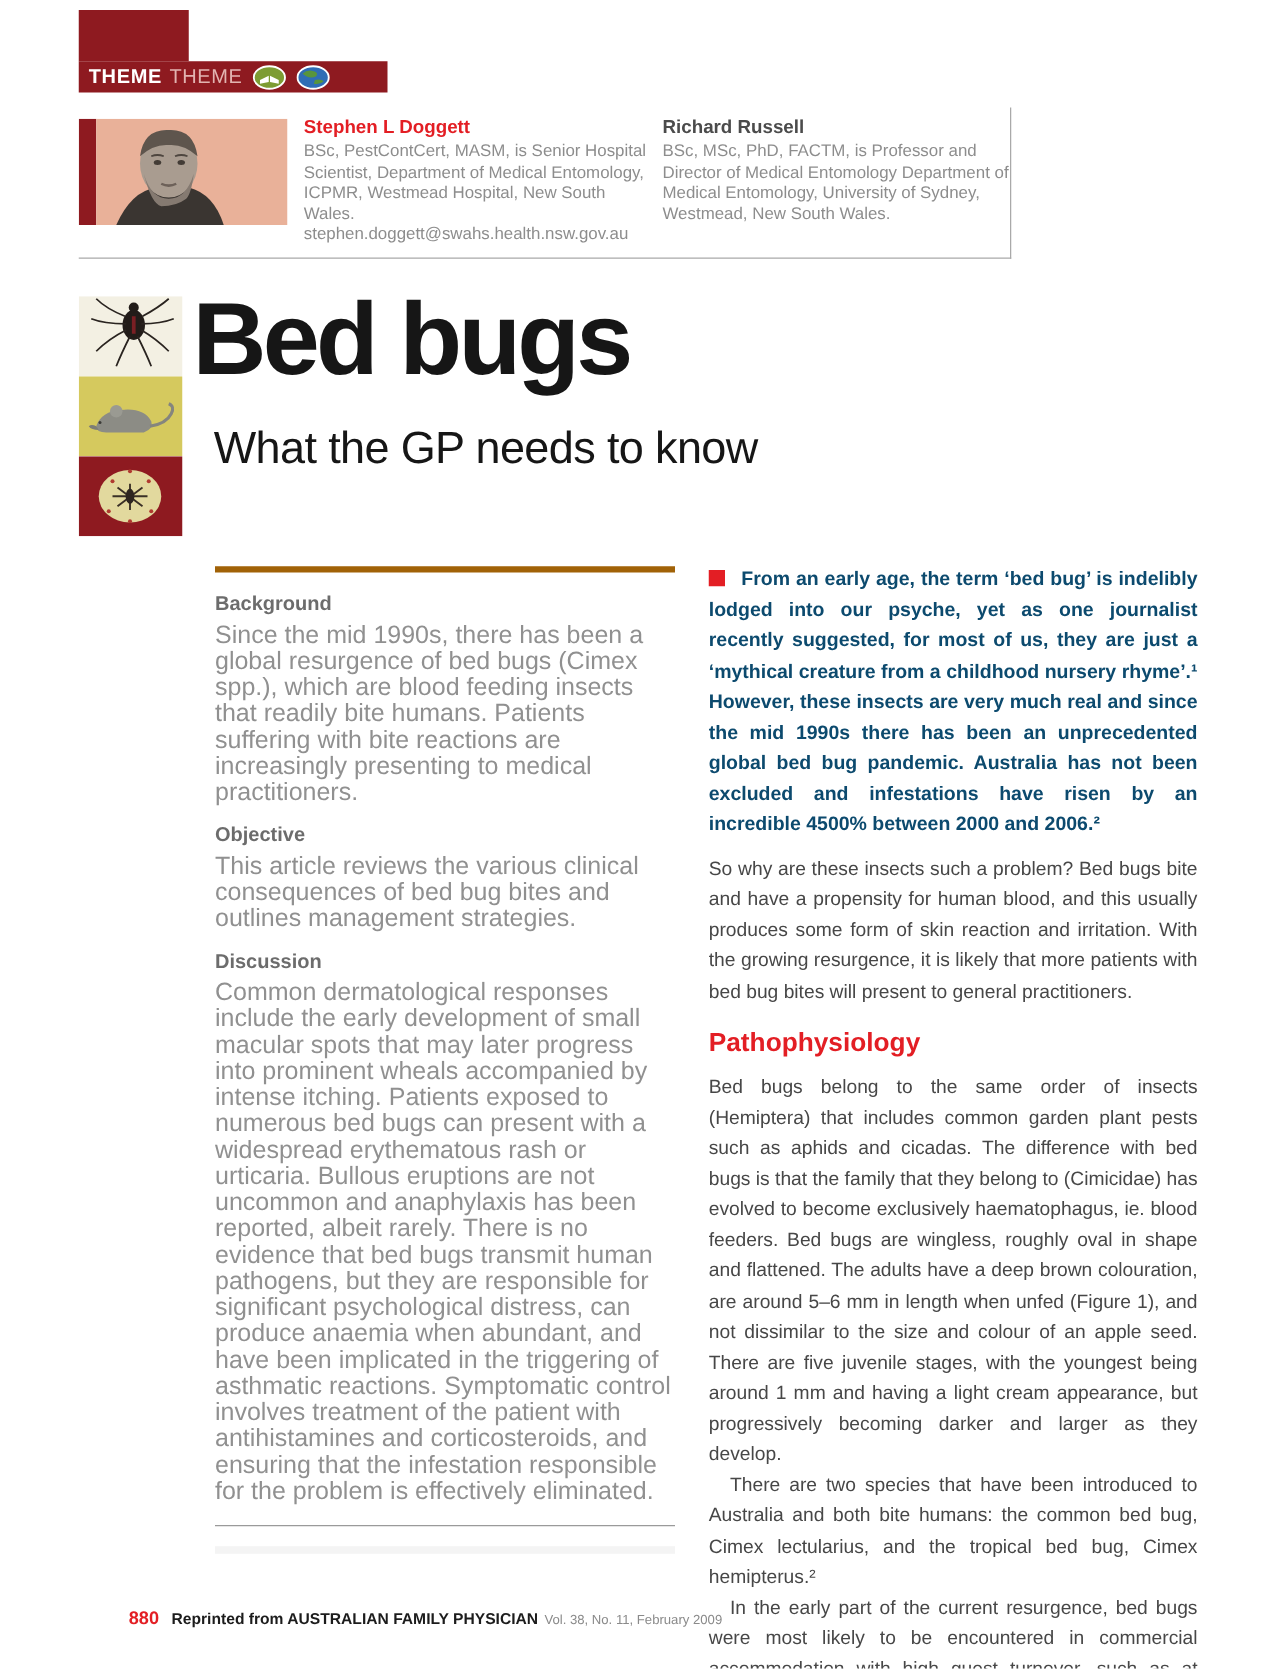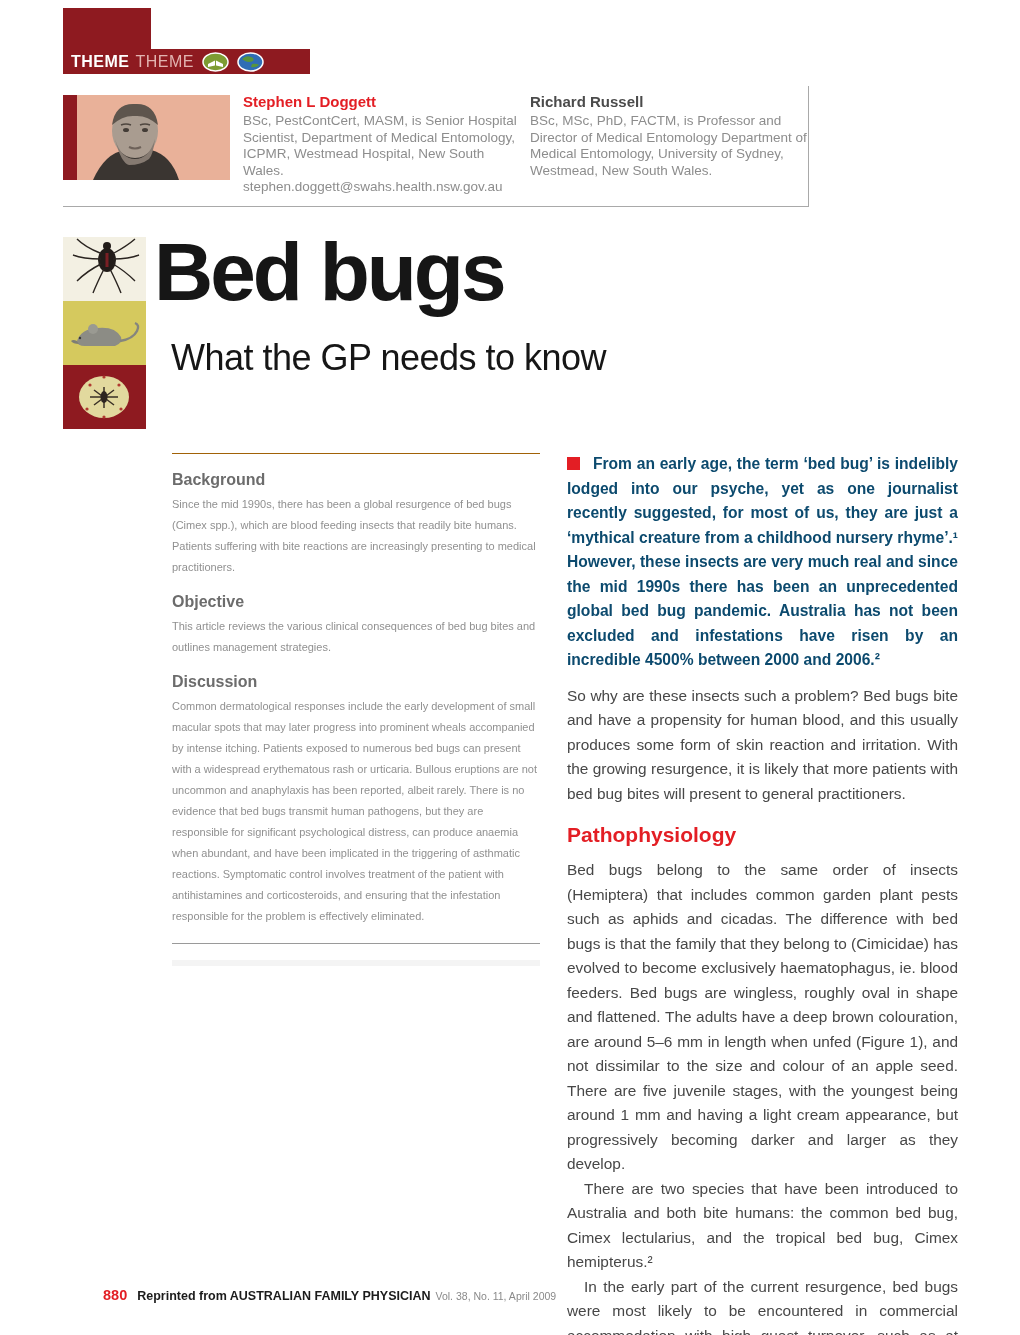--- a/index.html
+++ b/index.html
@@ -35,24 +35,24 @@
     position:absolute;left:154px;top:231px;margin:0;color:#161616;
     font-size:82px;font-weight:bold;letter-spacing:-3px;line-height:1;
   }
   .article-subtitle{
     position:absolute;left:171px;top:336px;margin:0;color:#161616;
     font-size:36px;font-weight:normal;letter-spacing:-.5px;line-height:1.2;
   }
   
   .abstract{
     position:absolute;left:172px;top:453px;width:368px;
-    border-top:1px solid #a16207;padding-top:2px;
+    border-top:5px solid #a16207;padding-top:2px;
   }
   .abs-heading{font-size:16px;font-weight:bold;color:#6c6c6c;margin:15px 0 5px 0;}
-  .abs-text{font-size:11px;color:#909090;line-height:21px;margin:0;}
+  .abs-text{font-size:20px;color:#909090;line-height:21px;margin:0;}
   .abs-endrule{border-top:1px solid #9a9a9a;margin-top:16px;}
   .abs-endband{height:6px;background:#f4f4f4;margin-top:16px;}
   
   .main-col{position:absolute;left:567px;top:452px;width:391px;}
   .lead-p{
     margin:0;font-size:15.6px;font-weight:bold;color:#0c4a6e;
     line-height:24.5px;text-align:justify;
   }
   .lead-bullet{
     display:inline-block;width:13px;height:13px;background:#e31e24;
@@ -176,16 +176,16 @@
     <p class="body-p spaced">So why are these insects such a problem? Bed bugs bite and have a propensity for human blood, and this usually produces some form of skin reaction and irritation. With the growing resurgence, it is likely that more patients with bed bug bites will present to general practitioners.</p>
     <h3 class="red-heading">Pathophysiology</h3>
     <p class="body-p">Bed bugs belong to the same order of insects (Hemiptera) that includes common garden plant pests such as aphids and cicadas. The difference with bed bugs is that the family that they belong to (Cimicidae) has evolved to become exclusively haematophagus, ie. blood feeders. Bed bugs are wingless, roughly oval in shape and flattened. The adults have a deep brown colouration, are around 5–6 mm in length when unfed (Figure 1), and not dissimilar to the size and colour of an apple seed. There are five juvenile stages, with the youngest being around 1 mm and having a light cream appearance, but progressively becoming darker and larger as they develop.</p>
     <p class="body-p indent">There are two species that have been introduced to Australia and both bite humans: the common bed bug, Cimex lectularius, and the tropical bed bug, Cimex hemipterus.²</p>
     <p class="body-p indent">In the early part of the current resurgence, bed bugs were most likely to be encountered in commercial accommodation with high guest turnover, such as at popular tourism destinations, with people often transferring the insects home via luggage. However, since then, bed bugs have spread to the wider community and infestations have occurred in such diverse locations as trains, charter boats,</p>
   </section>
 
   <footer class="footer">
     <span class="page-number">880</span>
     <span class="reprint-label">Reprinted from AUSTRALIAN FAMILY PHYSICIAN</span>
-    <span class="issue-label">Vol. 38, No. 11, April 2009</span>
+    <span class="issue-label">Vol. 38, No. 11, February 2009</span>
   </footer>
 
 </div>
 
 </body></html>

